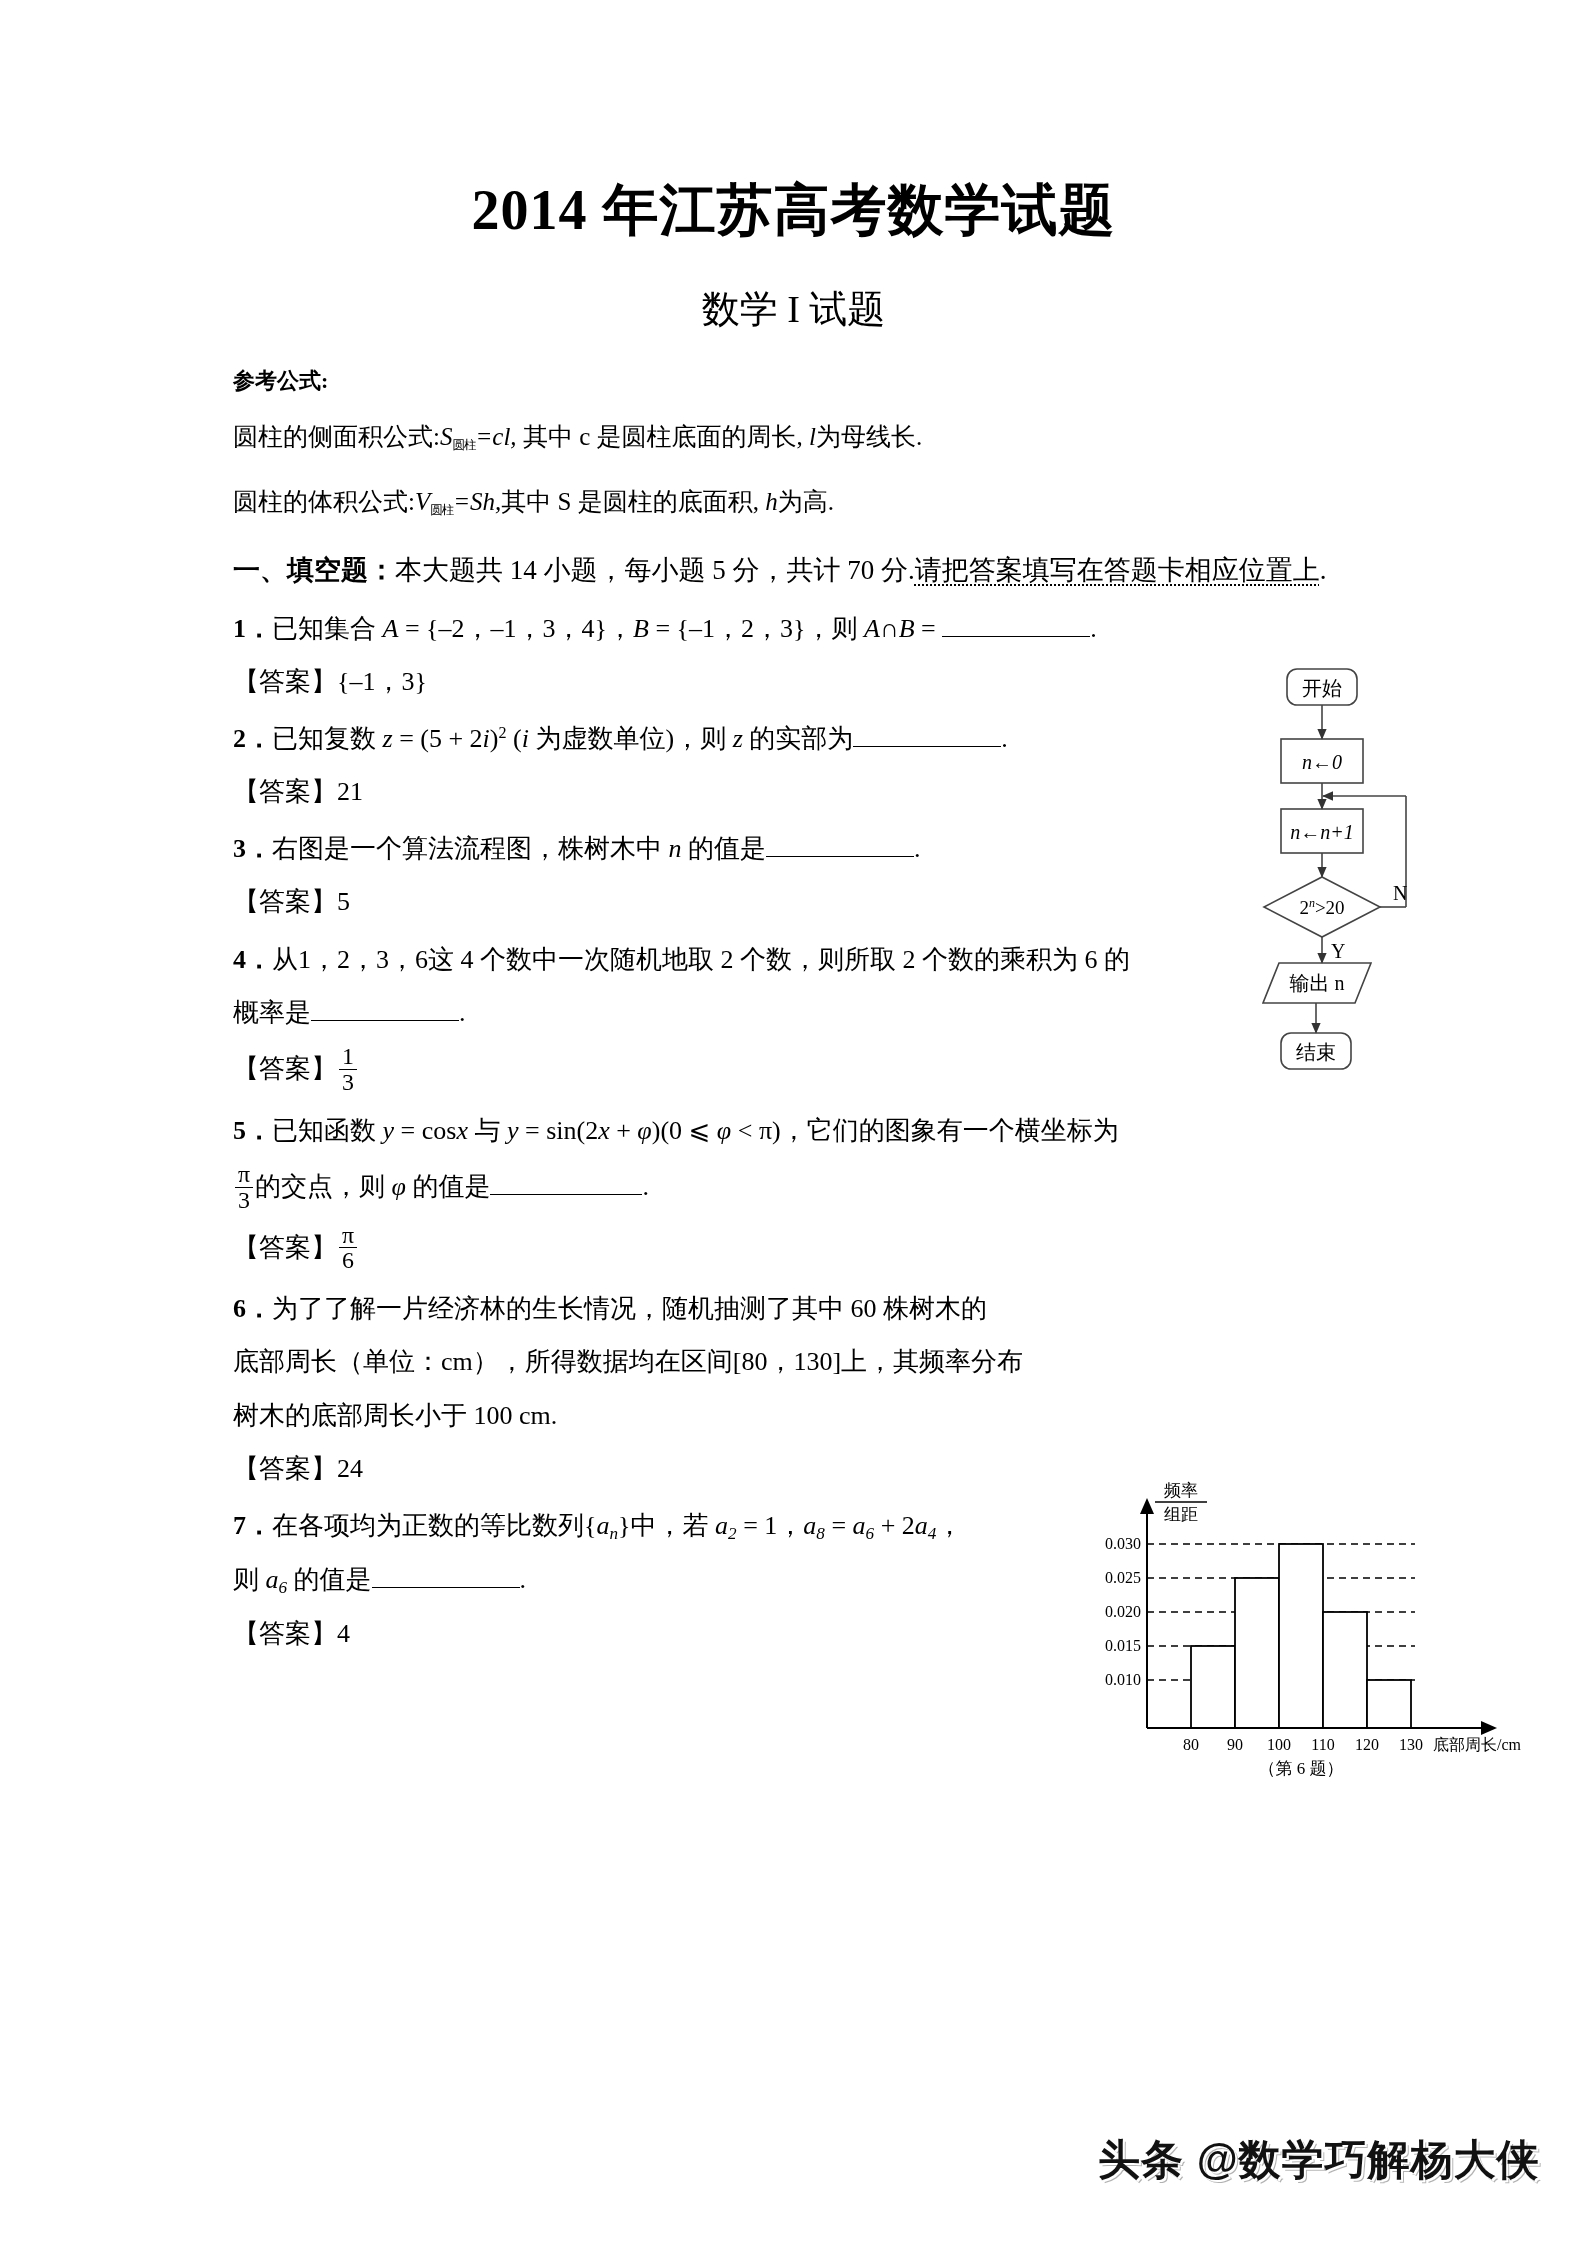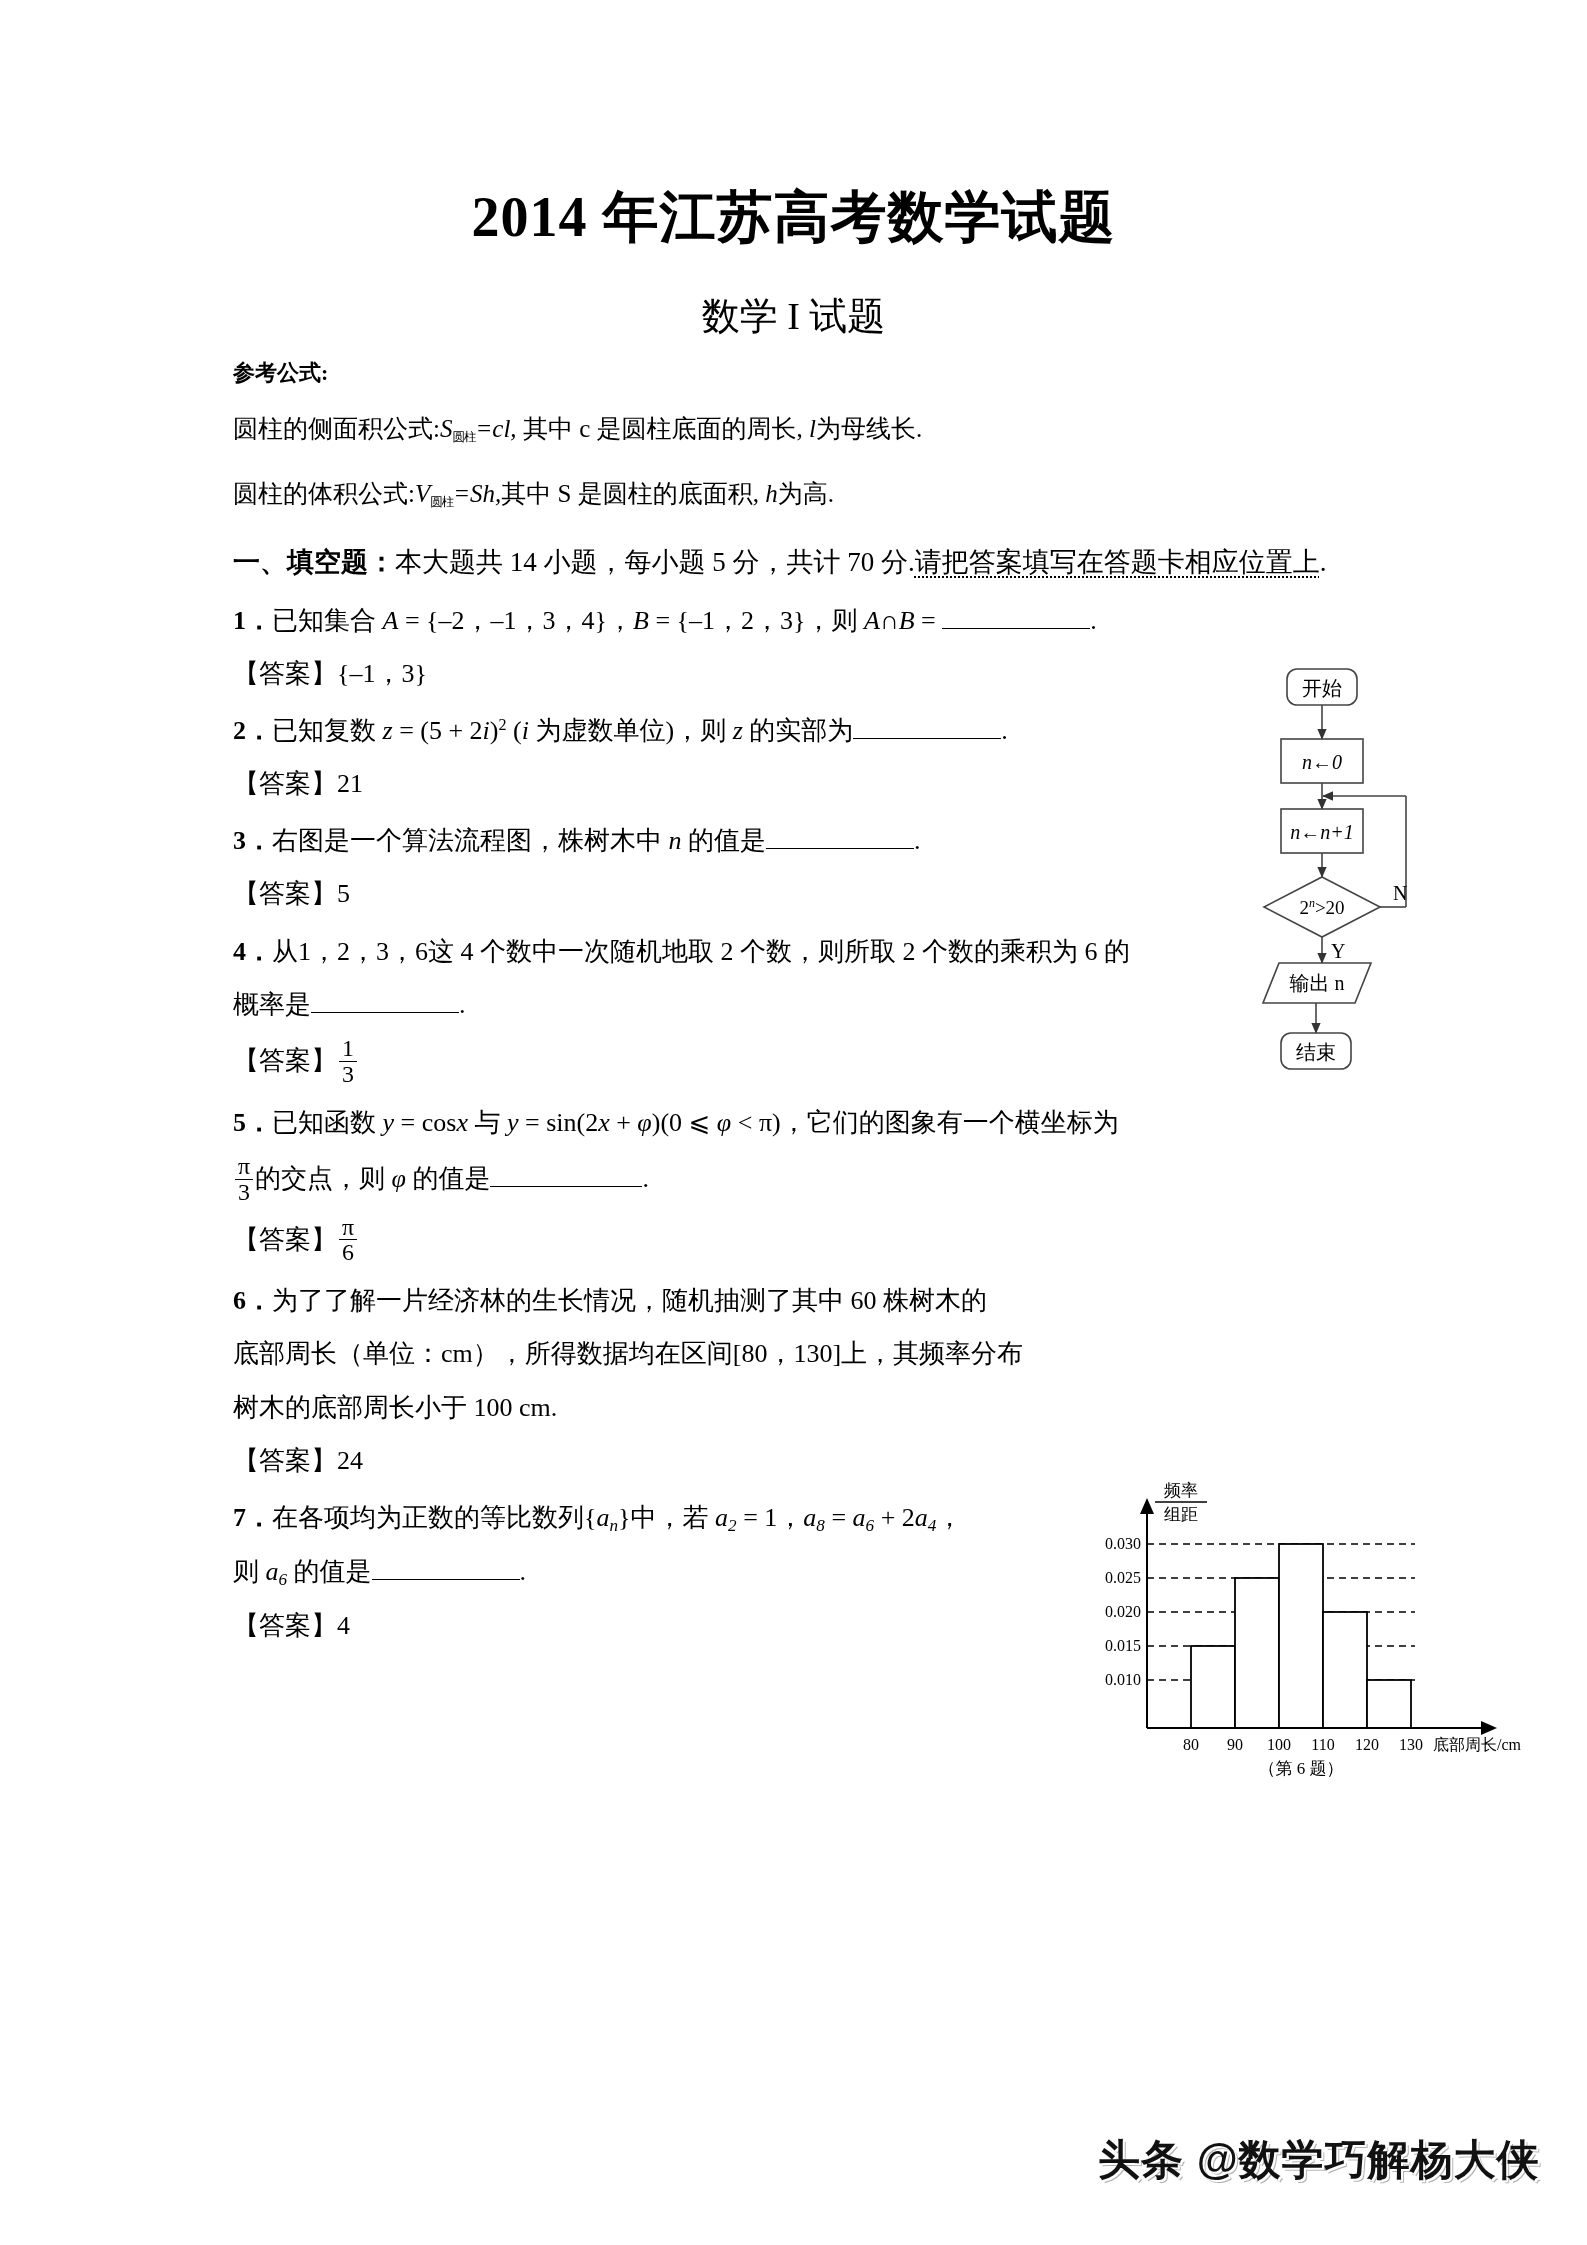--- a/index.html
+++ b/index.html
@@ -11,21 +11,21 @@
     font-family: "Liberation Serif", "DejaVu Serif", serif;
     color: #000;
     position: relative;
     overflow: hidden;
   }
 
   .page {
     position: relative;
     width: 1587px;
     height: 1722px;
-    padding: 7px;
+    padding: 0;
   }
 
   
   .doc-title {
     text-align: center;
     font-size: 56px;
     font-weight: 700;
     letter-spacing: 1px;
     margin: 0;
     padding-top: 182px;
@@ -37,21 +37,21 @@
     font-weight: 400;
     margin: 16px;
     padding-top: 36px;
     line-height: 1.0;
   }
 
   
   .content {
     position: absolute;
     left: 233px;
-    top: 360px;
+    top: 368px;
     width: 1130px;
   }
 
   .ref-head {
     font-size: 22px;
     font-weight: 700;
     margin: 0 0 26px 0;
     line-height: 1.2;
   }
   .ref-line {

